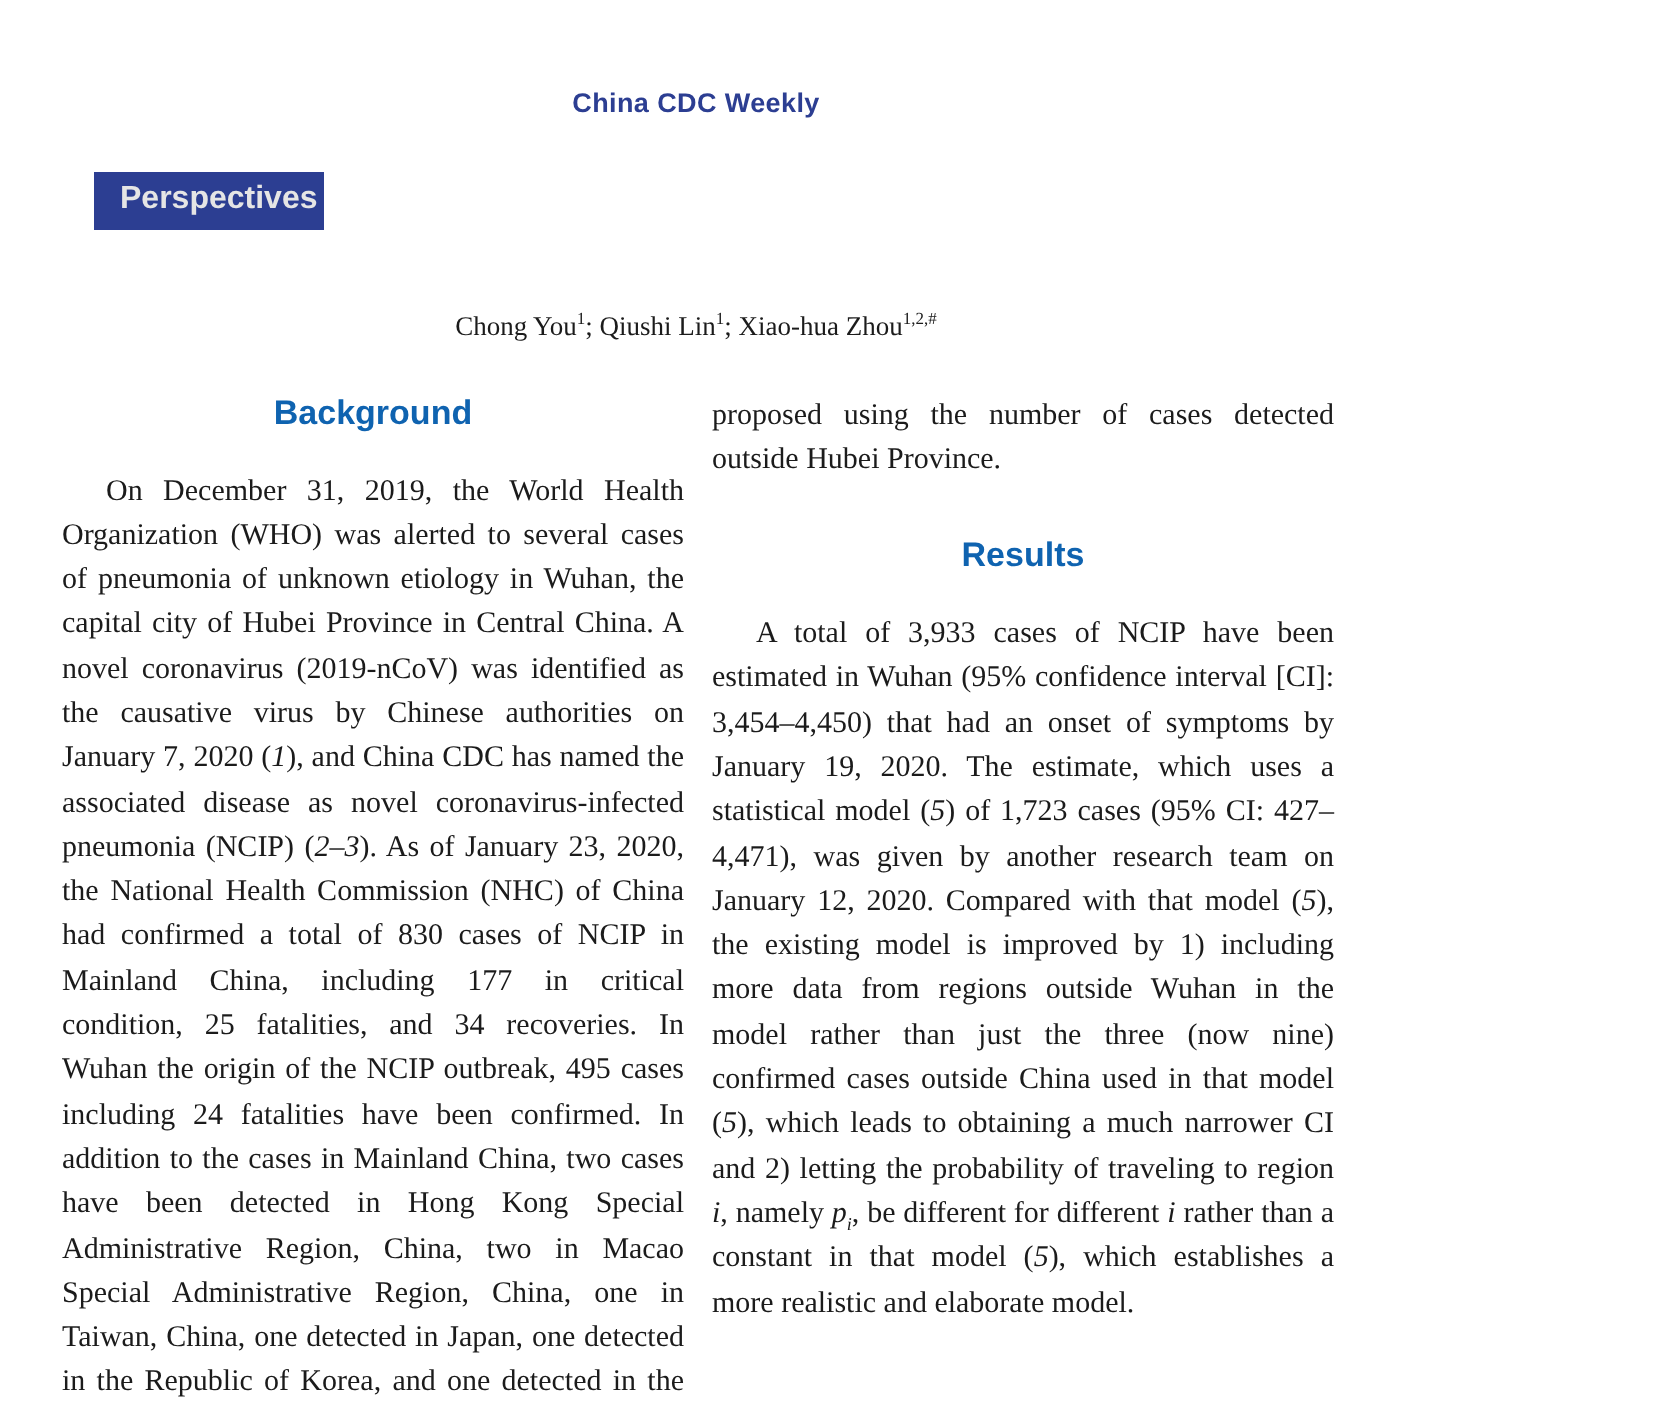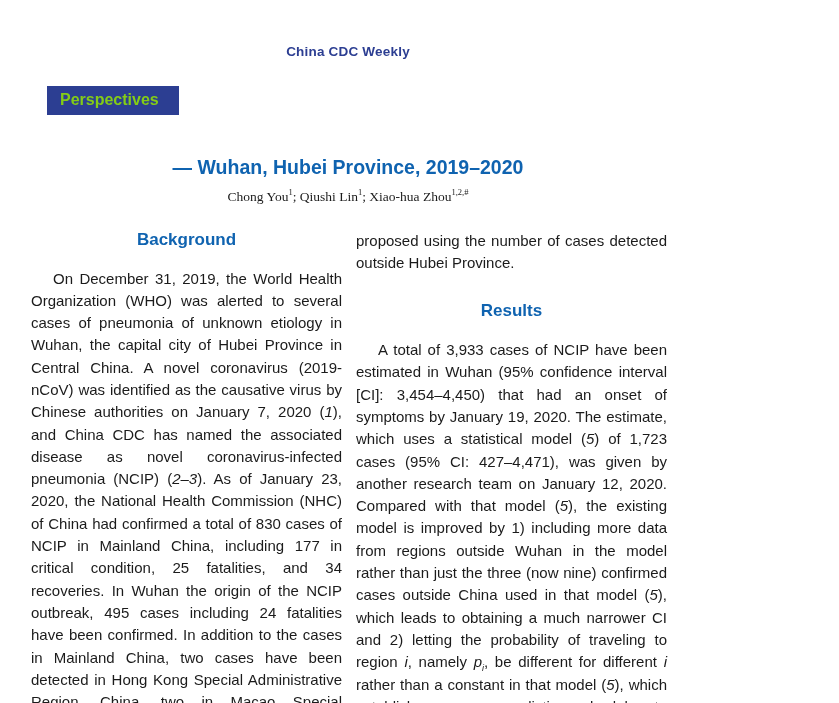--- a/index.html
+++ b/index.html
@@ -17,24 +17,24 @@
     font-size:13.5px;
     font-weight:600;
     letter-spacing:0.2px;
     color:var(--navy);
   }
 
   .badge {
     display:inline-block;
     margin:27px 0 0 47px;
     background:var(--navy);
-    color:#84cc16;
+    color:#e5e5e5;
     font-size:16px;
     font-weight:bold;
-    padding:5px 20px 6px 13px;
+    padding:5px 3px 6px 13px;
   }
 
   .title {
     margin-top:39px;
     text-align:center;
     color:var(--accent_blue);
     font-size:19.5px;
     font-weight:bold;
     line-height:26px;
   }
@@ -59,42 +59,41 @@
     text-align:center;
     color:var(--accent_blue);
     font-size:17px;
     font-weight:bold;
     line-height:20px;
   }
   .left-heading { margin-bottom:18px; }
   .right-heading { margin-top:27px; margin-bottom:18px;text-align:center; }
 
   .body-para {
-    font-family:Liberation Sans, sans-serif;
+    font-family:Liberation Serif, serif;
     font-size:15px;
     line-height:22.3px;
     text-align:justify;
     color:var(--text);
     margin:0;
   }
   .indent { text-indent:22px; }
   .italic { font-style:italic; }
   .body-para sub { font-size:9px; line-height:0; font-style:italic; }
 </style>
 </head>
 <body>
 
 <div class="page">
 
   <div class="journal">China CDC Weekly</div>
 
   <div class="badge">Perspectives</div>
 
   <div class="title">
-    <div>— Wuhan, Hubei Province, 2019–2020</div>
   </div>
 
   <div class="authors"><span>Chong You</span><sup>1</sup><span>;  Qiushi Lin</span><sup>1</sup><span>;  Xiao-hua Zhou</span><sup>1,2,#</sup></div>
 
   <div class="columns">
 
     <div class="col">
       <div class="col-heading left-heading">Background</div>
       <p class="body-para indent"><span>On December 31, 2019, the World Health Organization (WHO) was alerted to several cases of pneumonia of unknown etiology in Wuhan, the capital city of Hubei Province in Central China. A novel coronavirus (2019-nCoV) was identified as the causative virus by Chinese authorities on January 7, 2020 (</span><span class="italic">1</span><span>), and China CDC has named the associated disease as novel coronavirus-infected pneumonia (NCIP) (</span><span class="italic">2–3</span><span>). As of January 23, 2020, the National Health Commission (NHC) of China had confirmed a total of 830 cases of NCIP in Mainland China, including 177 in critical condition, 25 fatalities, and 34 recoveries. In Wuhan the origin of the NCIP outbreak, 495 cases including 24 fatalities have been confirmed. In addition to the cases in Mainland China, two cases have been detected in Hong Kong Special Administrative Region, China, two in Macao Special Administrative Region, China, one in Taiwan, China, one detected in Japan, one detected in the Republic of Korea, and one detected in the United States.</span></p>
     </div>

